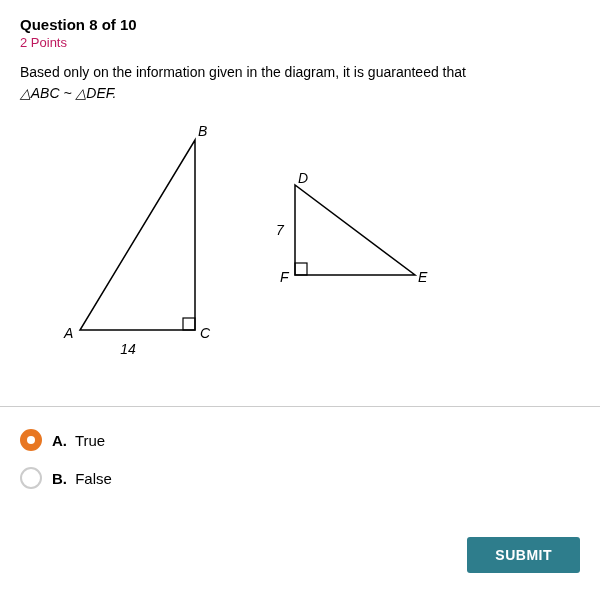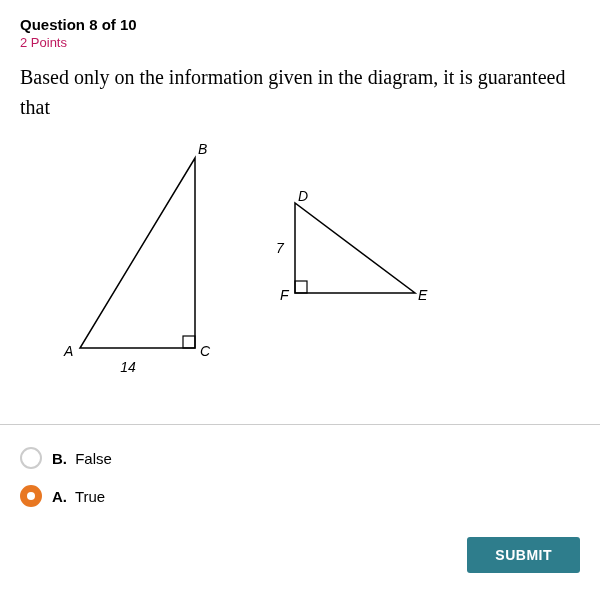--- a/index.html
+++ b/index.html
@@ -21,24 +21,23 @@
       margin-bottom: 2px;
     }
 
     .points {
       font-size: 13px;
       color: #be185d;
       margin-bottom: 12px;
     }
 
     .question-text {
-      font-size: 20px;
+      font-size: 14px;
       line-height: 1.5;
       margin-bottom: 16px;
-      font-family: Liberation Serif, serif;
     }
 
     .question-text .math {
       font-style: italic;
     }
 
     .diagram-area {
       display: flex;
       align-items: center;
       gap: 40px;
@@ -123,20 +122,21 @@
   </style>
 </head>
 <body>
 
 <div class="container">
   <div class="question-header">Question 8 of 10</div>
   <div class="points">2 Points</div>
 
   <div class="question-text">
     <span>Based only on the information given in the diagram, it is guaranteed that</span><br>
+    <span class="math">△ABC ~ △DEF.</span>
   </div>
 
   <div class="diagram-area">
 
     <svg width="170" height="240">
 
       <polygon points="30,210 145,210 145,20" fill="none" stroke="#000" stroke-width="1.5"></polygon>
 
       <rect x="133" y="198" width="12" height="12" fill="none" stroke="#000" stroke-width="1.2"></rect>
 
@@ -161,30 +161,30 @@
     </svg>
 
   </div>
 </div>
 
 <hr class="divider">
 
 <div class="answers">
 
   <div class="answer-option">
-    <div class="radio-outer"></div>
+    <div class="radio-outer selected"></div>
     <div class="answer-label">
-      <strong>B.</strong> False
+      <strong>A.</strong> True
     </div>
   </div>
 
   <div class="answer-option">
-    <div class="radio-outer selected"></div>
+    <div class="radio-outer"></div>
     <div class="answer-label">
-      <strong>A.</strong> True
+      <strong>B.</strong> False
     </div>
   </div>
 
 </div>
 
 <div class="footer">
   <button class="submit-btn">SUBMIT</button>
 </div>
 
 </body></html>

